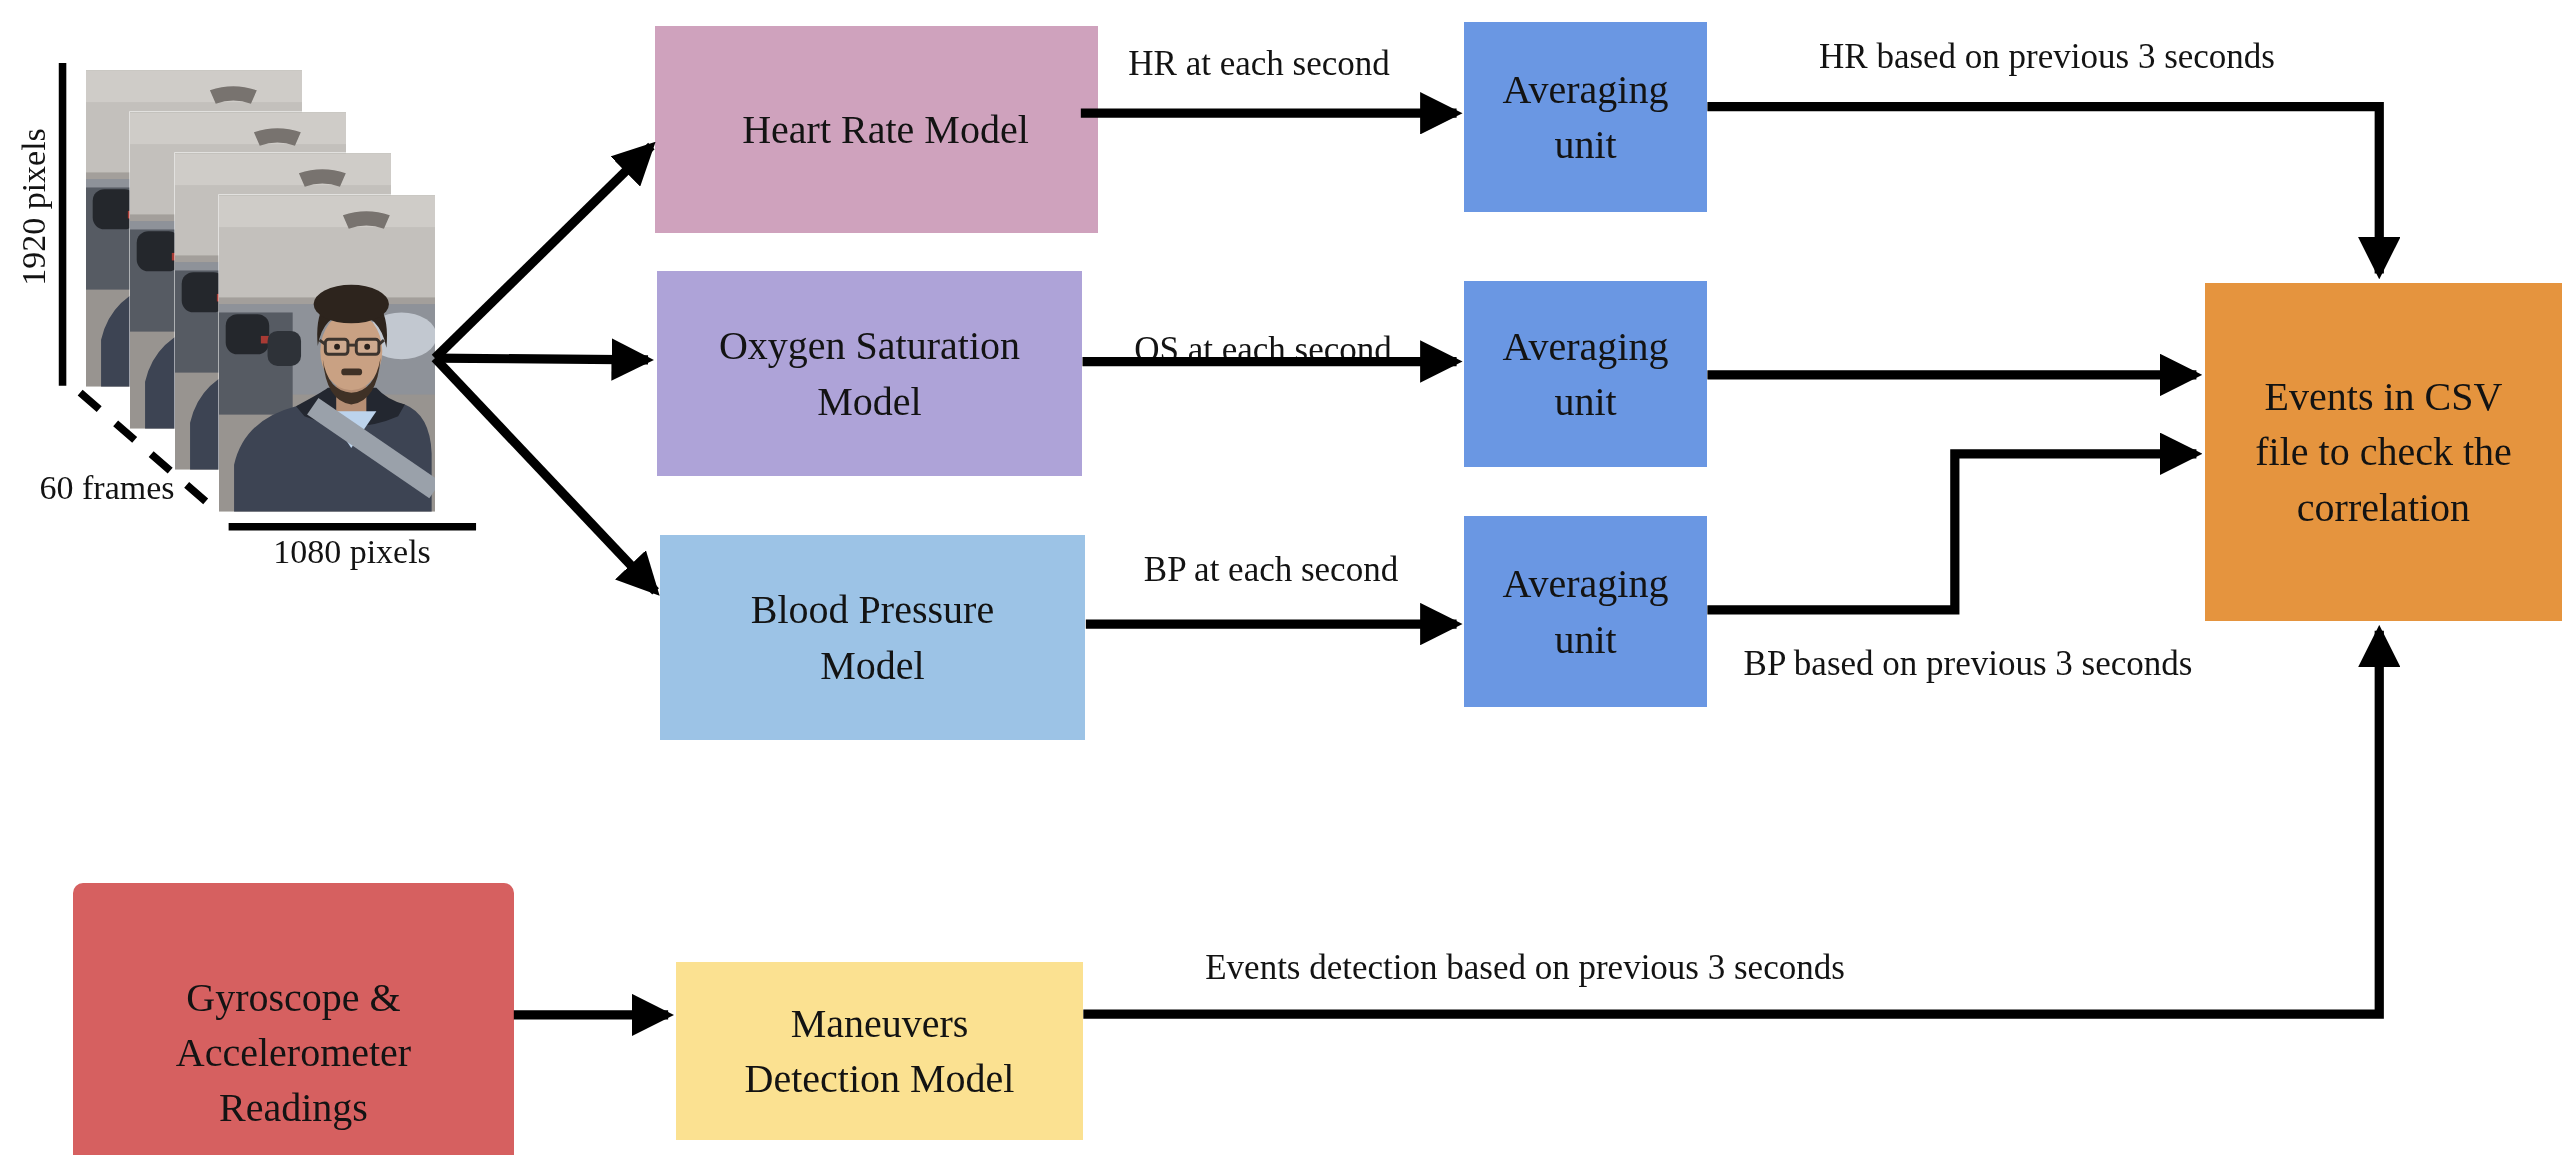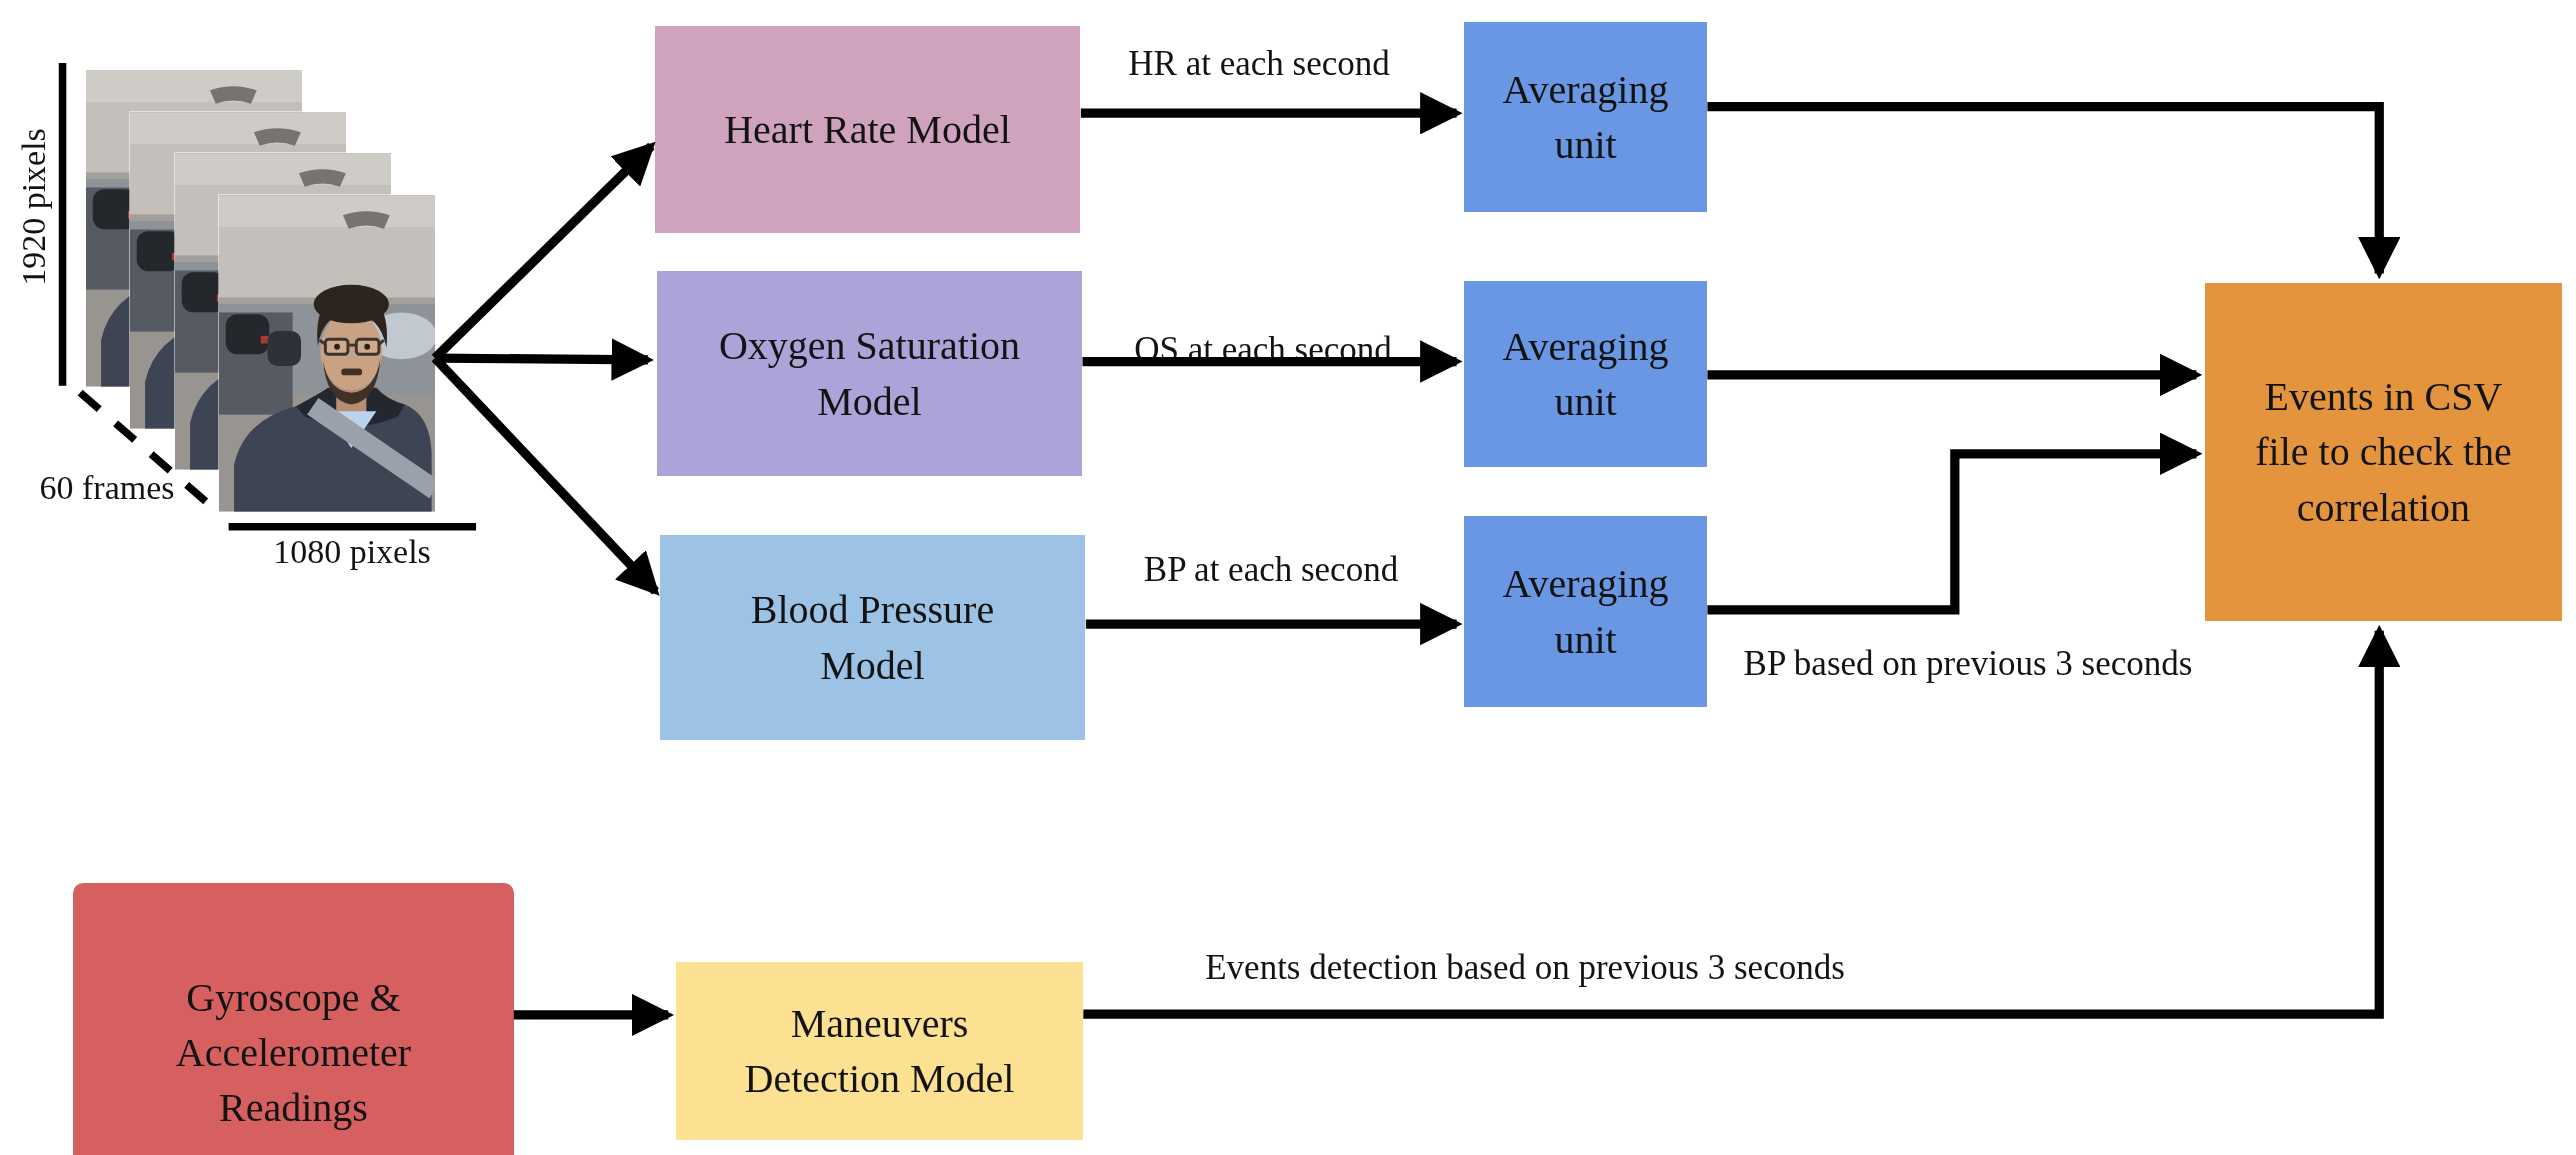--- a/index.html
+++ b/index.html
@@ -17,21 +17,21 @@
     position: absolute;
     display: flex;
     align-items: center;
     justify-content: center;
     text-align: center;
     font-size: 40px;
     line-height: 1.38;
     white-space: pre-line;
     color: #131313;
   }
-  #node-hr   { left: 655px;  top: 26px;   width: 425px; height: 207px; }
+  #node-hr   { left: 655px;  top: 26px;   width: 425px; height: 207px; padding-left: 18px; }
   #node-os   { left: 657px;  top: 271px;  width: 425px; height: 205px; }
   #node-bp   { left: 660px;  top: 523px;  width: 425px; height: 205px; margin-top: 12px; }
   #node-au1  { left: 1464px; top: 22px;   width: 243px; height: 190px; }
   #node-au2  { left: 1464px; top: 281px;  width: 243px; height: 186px; }
   #node-au3  { left: 1464px; top: 516px;  width: 243px; height: 191px; }
   #node-csv  { left: 2205px; top: 283px;  width: 357px; height: 338px; }
   #node-gyro { left: 73px;   top: 883px; width: 441px; height: 339px; border-radius: 10px; }
   #node-man  { left: 676px;  top: 962px; width: 407px; height: 178px; }
 
   
@@ -164,20 +164,21 @@
   <div class="node" id="node-csv" style="background-color: rgb(229, 148, 62);"><span>Events in CSV
 file to check the
 correlation</span></div>
   <div class="node" id="node-gyro" style="background-color: rgb(214, 96, 96);"><span>Gyroscope &amp;
 Accelerometer
 Readings</span></div>
   <div class="node" id="node-man" style="background-color: rgb(251, 225, 145);"><span>Maneuvers
 Detection Model</span></div>
 
   <div class="elabel" id="lbl-hr-each">HR at each second</div>
+  <div class="elabel" id="lbl-hr-prev">HR based on previous 3 seconds</div>
   <div class="elabel" id="lbl-os-each">OS at each second</div>
   <div class="elabel" id="lbl-bp-each">BP at each second</div>
   <div class="elabel" id="lbl-bp-prev">BP based on previous 3 seconds</div>
   <div class="elabel" id="lbl-events">Events detection based on previous 3 seconds</div>
 
   <svg id="connectors" viewBox="0 0 3070 1377">
     <defs>
       <marker id="arr" viewBox="0 0 10 10" refX="8.6" refY="5" markerWidth="4.6" markerHeight="4.6" orient="auto-start-reverse">
         <path d="M0 0 L10 5 L0 10 z" fill="#000000"></path>
       </marker>

